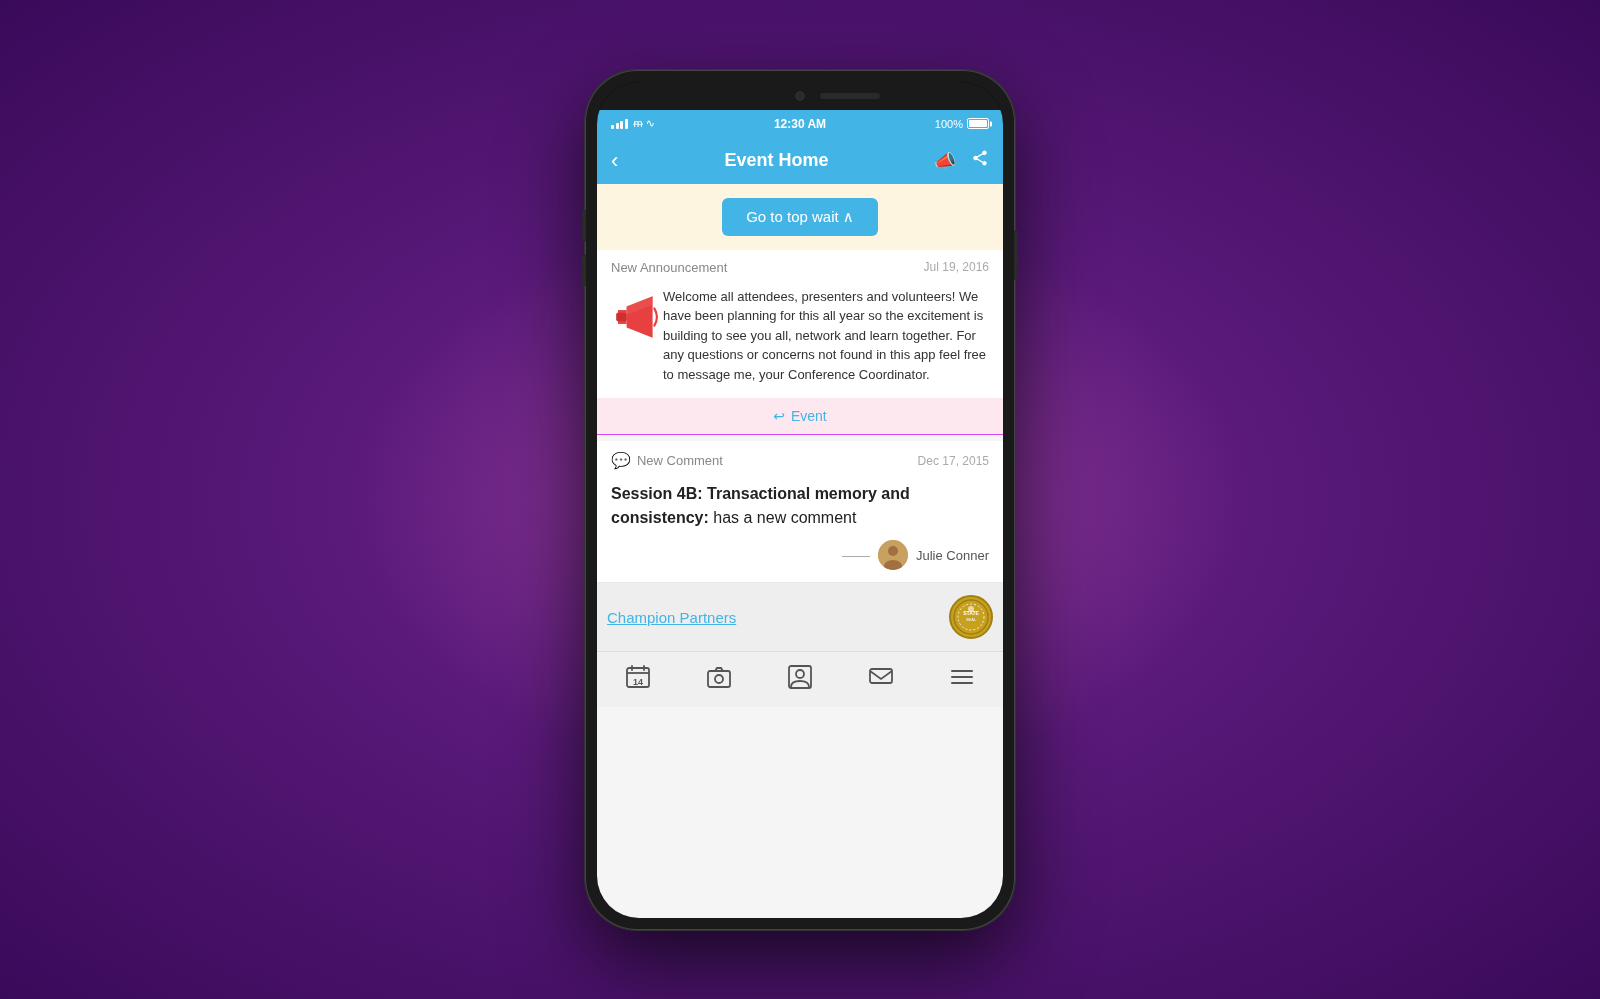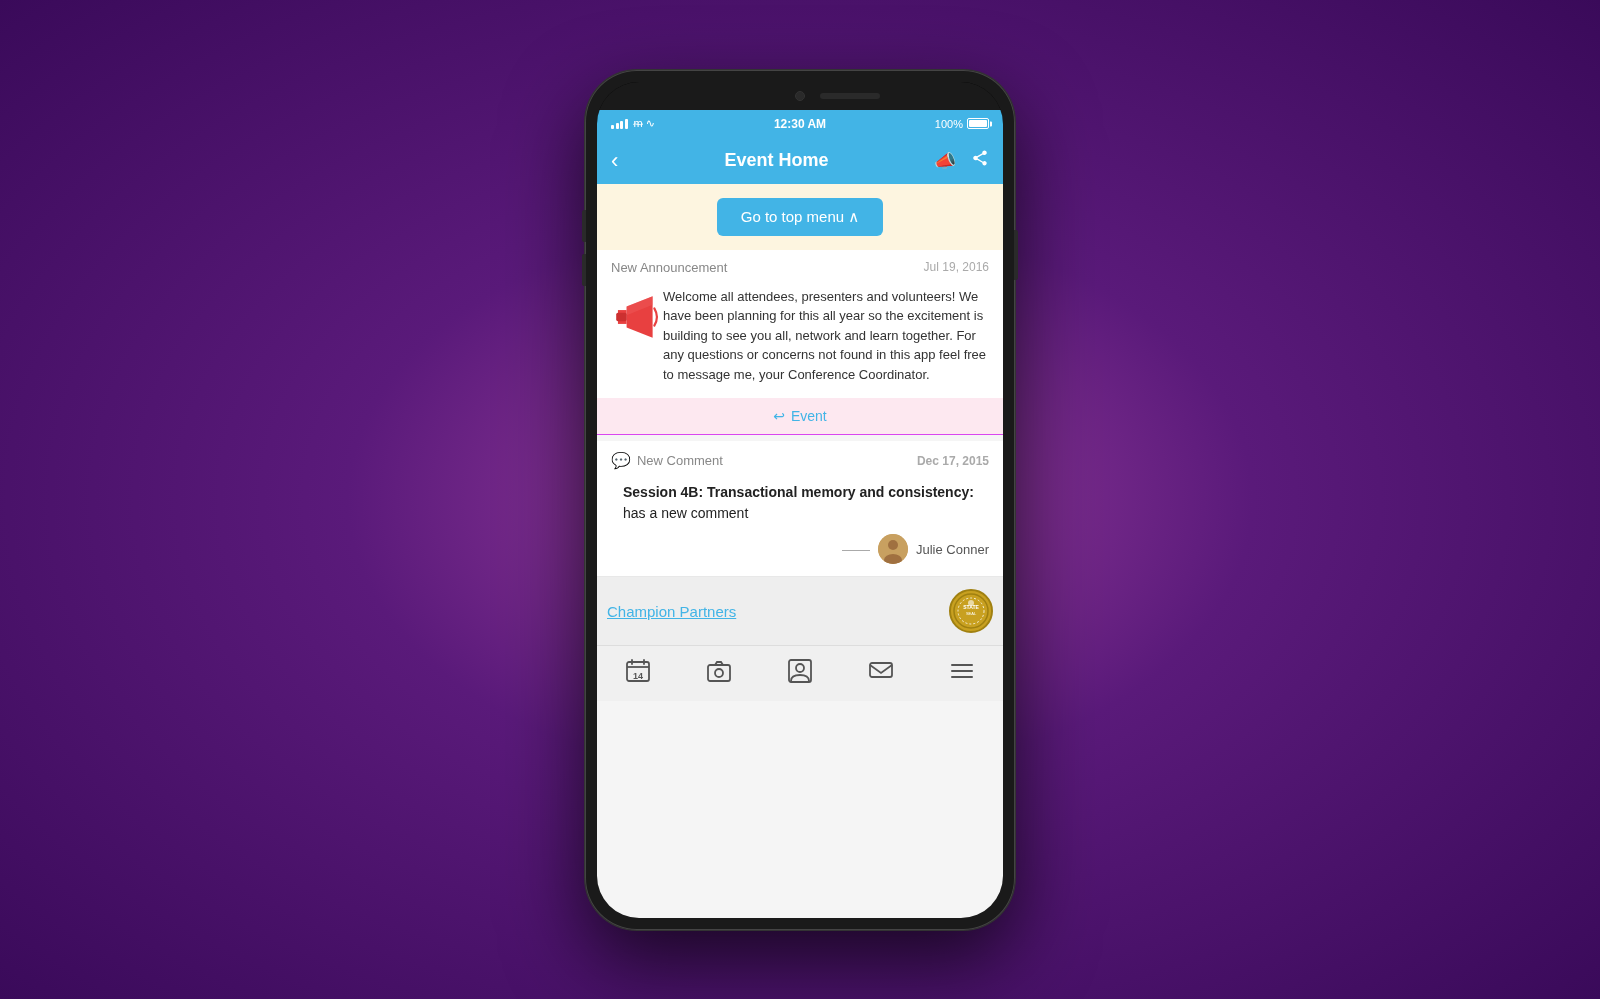--- a/index.html
+++ b/index.html
@@ -323,26 +323,25 @@
     }
 
     .comment-title {
       font-size: 13px;
       color: #888;
     }
 
     .comment-date {
       font-size: 12px;
       color: #aaa;
-      font-weight: bold;
     }
 
     .comment-session {
-      padding: 6px 26px;
-      font-size: 14px;
+      padding: 6px 14px;
+      font-size: 16px;
       line-height: 1.5;
       color: #222;
     }
 
     .comment-session strong {
       font-weight: 700;
     }
 
     .comment-quote {
       padding: 6px 14px;
@@ -511,21 +510,21 @@
             <svg width="18" height="18" viewBox="0 0 24 24" fill="white">
               <path d="M18 16.08c-.76 0-1.44.3-1.96.77L8.91 12.7c.05-.23.09-.46.09-.7s-.04-.47-.09-.7l7.05-4.11c.54.5 1.25.81 2.04.81 1.66 0 3-1.34 3-3s-1.34-3-3-3-3 1.34-3 3c0 .24.04.47.09.7L8.04 9.81C7.5 9.31 6.79 9 6 9c-1.66 0-3 1.34-3 3s1.34 3 3 3c.79 0 1.5-.31 2.04-.81l7.12 4.16c-.05.21-.08.43-.08.65 0 1.61 1.31 2.92 2.92 2.92s2.92-1.31 2.92-2.92-1.31-2.92-2.92-2.92z"></path>
             </svg>
           </span>
         </div>
       </div>
 
       <div class="content-area">
 
         <div class="top-menu-section">
-          <button class="top-menu-btn">Go to top menu ∧</button>
+          <button class="top-menu-btn">Go to top wait ∧</button>
         </div>
 
         <div class="announcement-card">
           <div class="announcement-header">
             <span class="announcement-title">New Announcement</span>
             <span class="announcement-date">Jul 19, 2016</span>
           </div>
           <div class="announcement-body">
 
             <svg class="megaphone-icon" viewBox="0 0 60 60" xmlns="http://www.w3.org/2000/svg">

